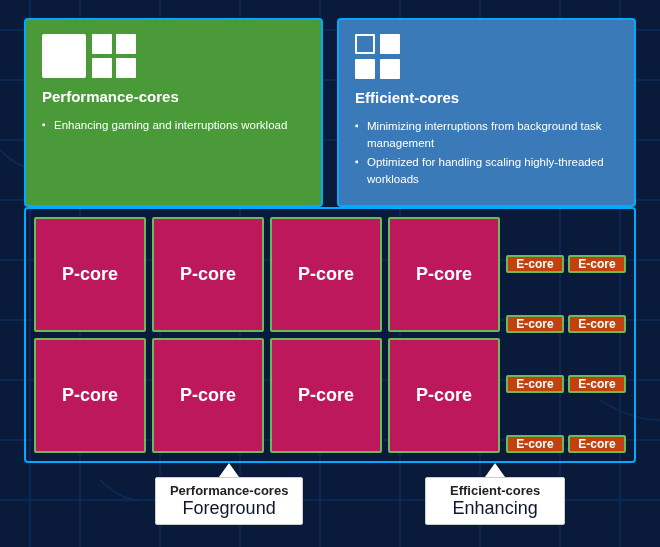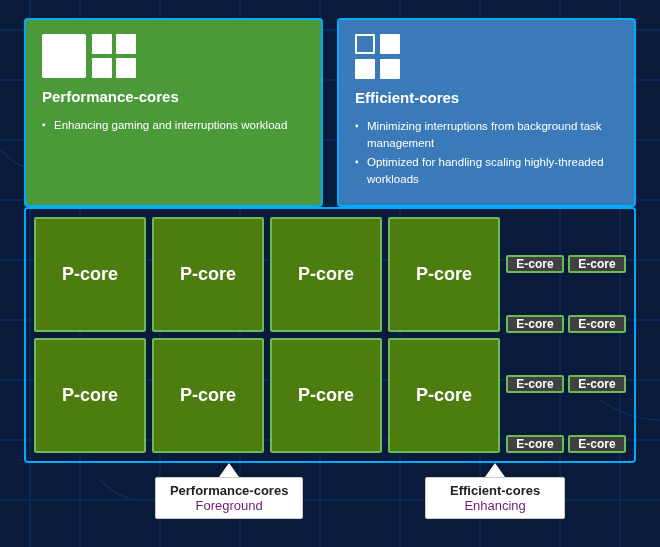--- a/index.html
+++ b/index.html
@@ -128,42 +128,42 @@
 
     .p-cores-grid {
       display: grid;
       grid-template-columns: repeat(4, 1fr);
       grid-template-rows: repeat(2, 1fr);
       gap: 6px;
       flex: 1;
     }
 
     .p-core-cell {
-      background-color: #4d7c0f;
+      background-color: #be185d;
       border: 2px solid #6aba58;
       display: flex;
       align-items: center;
       justify-content: center;
       color: white;
       font-size: 18px;
       font-weight: 700;
       border-radius: 2px;
       min-height: 72px;
     }
 
     .e-cores-grid {
       display: grid;
       grid-template-columns: repeat(2, 1fr);
       grid-template-rows: repeat(4, 1fr);
       gap: 4px;
       width: 120px;
     }
 
     .e-core-cell {
-      background-color: #404040;
+      background-color: #c2410c;
       border: 2px solid #6aba58;
       display: flex;
       align-items: center;
       justify-content: center;
       color: white;
       font-size: 12px;
       font-weight: 700;
       border-radius: 2px;
       margin-top: 38px;
     }
@@ -203,22 +203,22 @@
     }
 
     .label-text-box .label-main {
       font-size: 13px;
       font-weight: 600;
       color: #222;
       display: block;
     }
 
     .label-text-box .label-sub {
-      font-size: 13px;
-      color: #701a75;
+      font-size: 18px;
+      color: #0f172a;
       display: block;
     }
 
     
     .chip-outer {
       border: 2px solid #00aaff;
       border-radius: 4px;
       padding: 8px;
       display: flex;
       gap: 6px;

